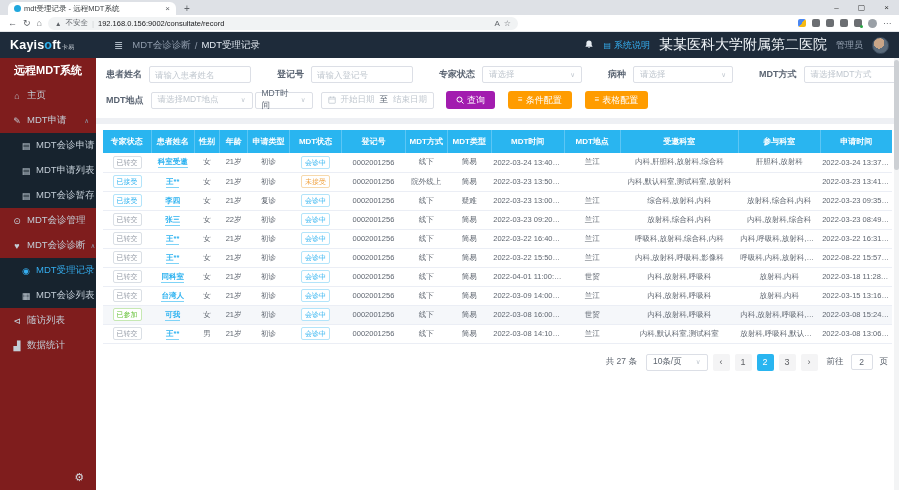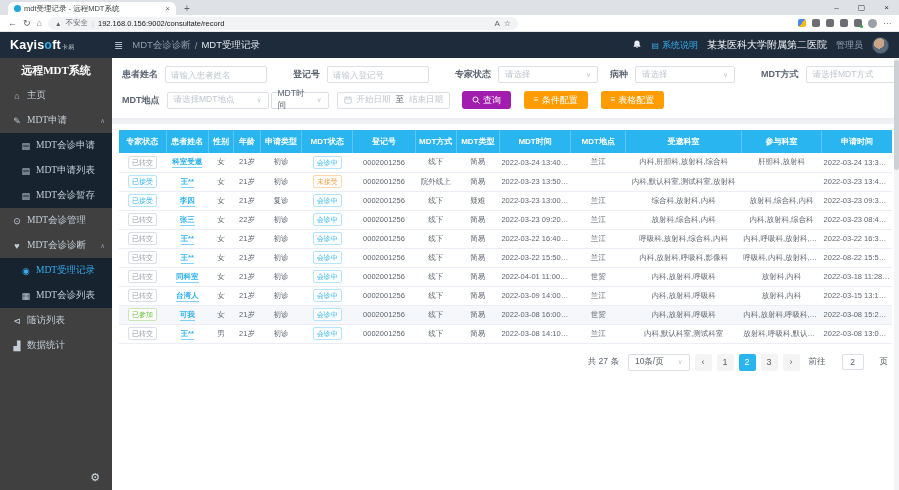--- a/index.html
+++ b/index.html
@@ -35,26 +35,26 @@
   .logo .logo-o{color:#2db2f0;}
   .logo-sub{font-size:6px;font-weight:normal;color:#cfd6dd;margin-left:1px;}
   .collapse-ic{color:#aeb9c4;font-size:11px;margin:0 9px 0 2px;}
   .crumb{font-size:9.5px;display:flex;align-items:center;}
   .crumb-parent{color:#8f9bab;}
   .crumb-sep{color:#8f9bab;margin:0 4px;}
   .crumb-cur{color:#e2e9f1;}
   .top-right{margin-left:auto;display:flex;align-items:center;gap:9px;padding-right:10px;}
   .syshelp{color:#35aef0;font-size:9px;display:flex;align-items:center;gap:3px;}
   .syshelp-ic{font-size:8px;}
-  .hospital{color:#f2f6fa;font-size:10px;}
+  .hospital{color:#f2f6fa;font-size:14px;}
   .role{color:#97a3b3;font-size:9px;}
   .avatar{width:17px;height:17px;border-radius:50%;background:radial-gradient(circle at 40% 35%,#c9a587 0 40%,#5a6a7a 41% 100%);border:1px solid #3c4c5e;}
   
   .appbody{flex:1;display:flex;min-height:0;}
-  .sidebar{width:112px;flex:none;background:#404040;position:relative;color:#c3cdd6;font-family:Liberation Serif, serif;}
+  .sidebar{width:96px;flex:none;background:#7f1d1d;position:relative;color:#c3cdd6;}
   .side-title{height:25px;line-height:25px;text-align:center;color:#fff;font-weight:bold;font-size:11px;}
   .nav-item{height:25px;display:flex;align-items:center;gap:5px;padding-left:12px;font-size:9.5px;cursor:pointer;}
   .nav-item.sub{background:#17232e;padding-left:21px;}
   .nav-item.active{color:#35aef0;}
   .nav-ic{font-size:9px;width:10px;text-align:center;flex:none;}
   .nav-lb{white-space:nowrap;}
   .nav-caret{margin-left:auto;margin-right:7px;font-size:6.5px;color:#8f9bab;}
   .gear{position:absolute;bottom:6px;right:12px;font-size:11px;color:#d4dae0;cursor:pointer;}
   .main{flex:1;min-width:0;background:#eef0f4;display:flex;flex-direction:column;position:relative;}
   
@@ -95,21 +95,21 @@
   .b-blue{color:#2db2f0;border-color:#b3e4fa;}
   .b-green{color:#67c23a;border-color:#c6e8b3;}
   .b-orange{color:#f0a03c;border-color:#f7d9ac;}
   .name-link{color:#2db2f0;border-bottom:1px solid #7fd3f7;cursor:pointer;padding-bottom:1px;font-weight:bold;}
   
   .pagination{display:flex;align-items:center;justify-content:flex-end;gap:5px;padding:10px 4px 0;font-size:8.5px;color:#5f6670;}
   .ptotal{margin-right:4px;}
   .psize{border:1px solid #dcdfe6;border-radius:2px;height:17px;display:flex;align-items:center;gap:10px;padding:0 6px;cursor:pointer;}
   .pbtn{min-width:17px;height:17px;background:#f4f4f5;border-radius:2px;display:flex;align-items:center;justify-content:center;color:#606266;cursor:pointer;font-size:9px;}
   .pbtn.active{background:#29b5f0;color:#fff;}
-  .goto{display:flex;align-items:center;gap:16px;margin-left:4px;}
+  .goto{display:flex;align-items:center;gap:7px;margin-left:4px;}
   .goto-inp{width:22px;height:16px;border:1px solid #dcdfe6;border-radius:2px;text-align:center;font-size:8.5px;outline:none;color:#5f6670;}
   
   .scrollbar{position:absolute;right:0;top:0;width:5px;height:100%;background:#f3f4f5;}
   .scroll-thumb{position:absolute;top:2px;right:0;width:5px;height:110px;border-radius:3px;background:#cdd0d4;}
 </style>
 </head>
 <body>
 
 <div class="tabbar">
   <div class="tab">
@@ -240,21 +240,21 @@
             <span class="f-label">登记号</span>
             <input class="inp" style="width: 102px;" placeholder="请输入登记号">
           </div>
           <div class="f-group" style="margin-left:26px">
             <span class="f-label">专家状态</span>
             <div class="selbox" style="width:100px">
               <span>请选择</span>
               <span class="sel-caret">∨</span>
             </div>
           </div>
-          <div class="f-group" style="margin-left:12px">
+          <div class="f-group" style="margin-left:26px">
             <span class="f-label">病种</span>
             <div class="selbox" style="width:100px">
               <span>请选择</span>
               <span class="sel-caret">∨</span>
             </div>
           </div>
           <div class="f-group" style="margin-left:26px">
             <span class="f-label">MDT方式</span>
             <div class="selbox" style="width:104px">
               <span>请选择MDT方式</span>

